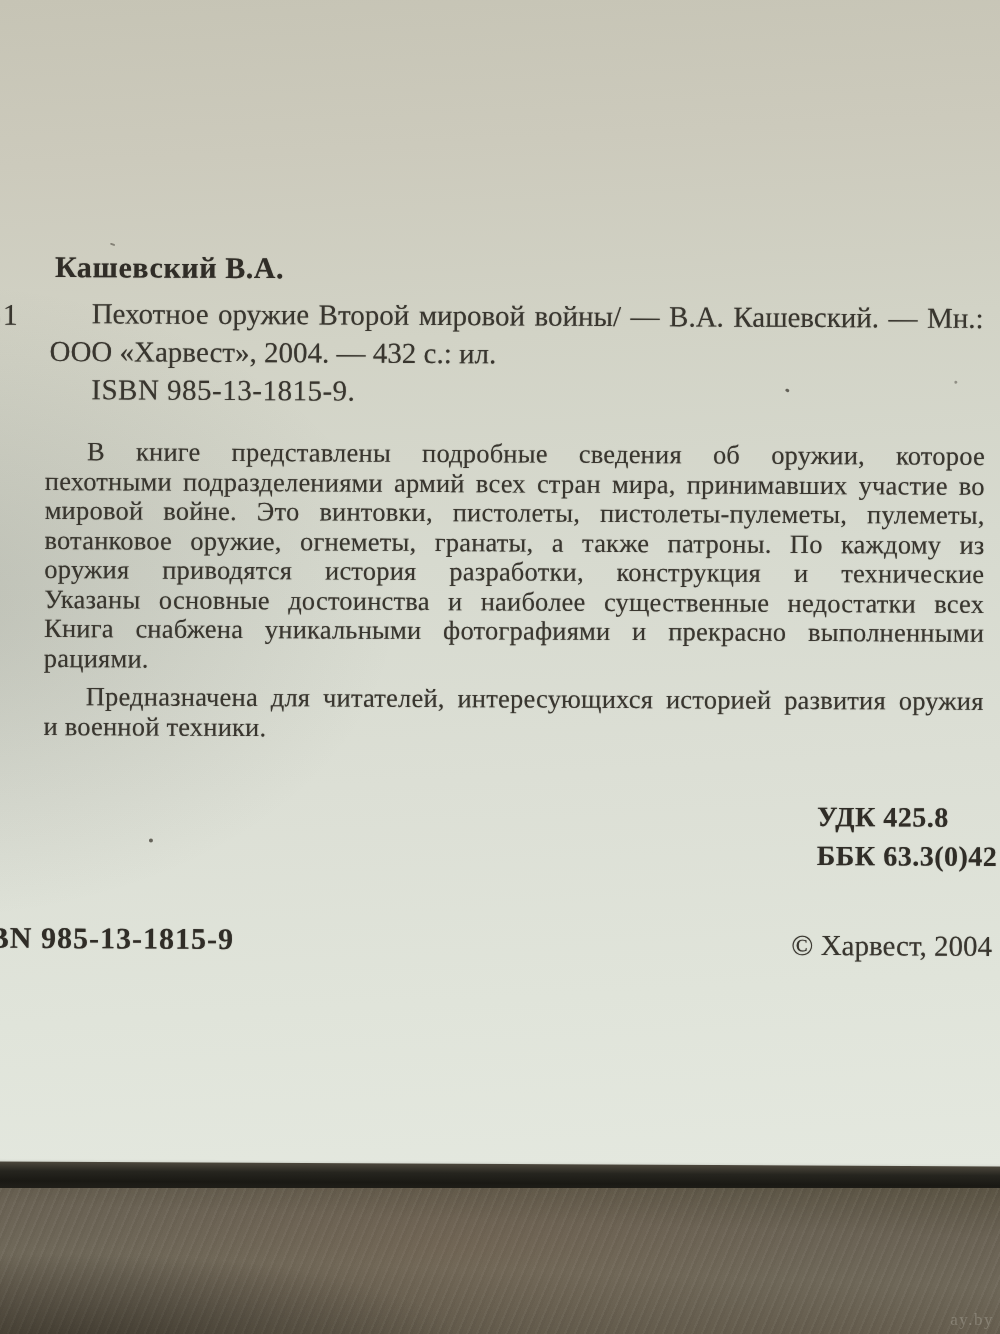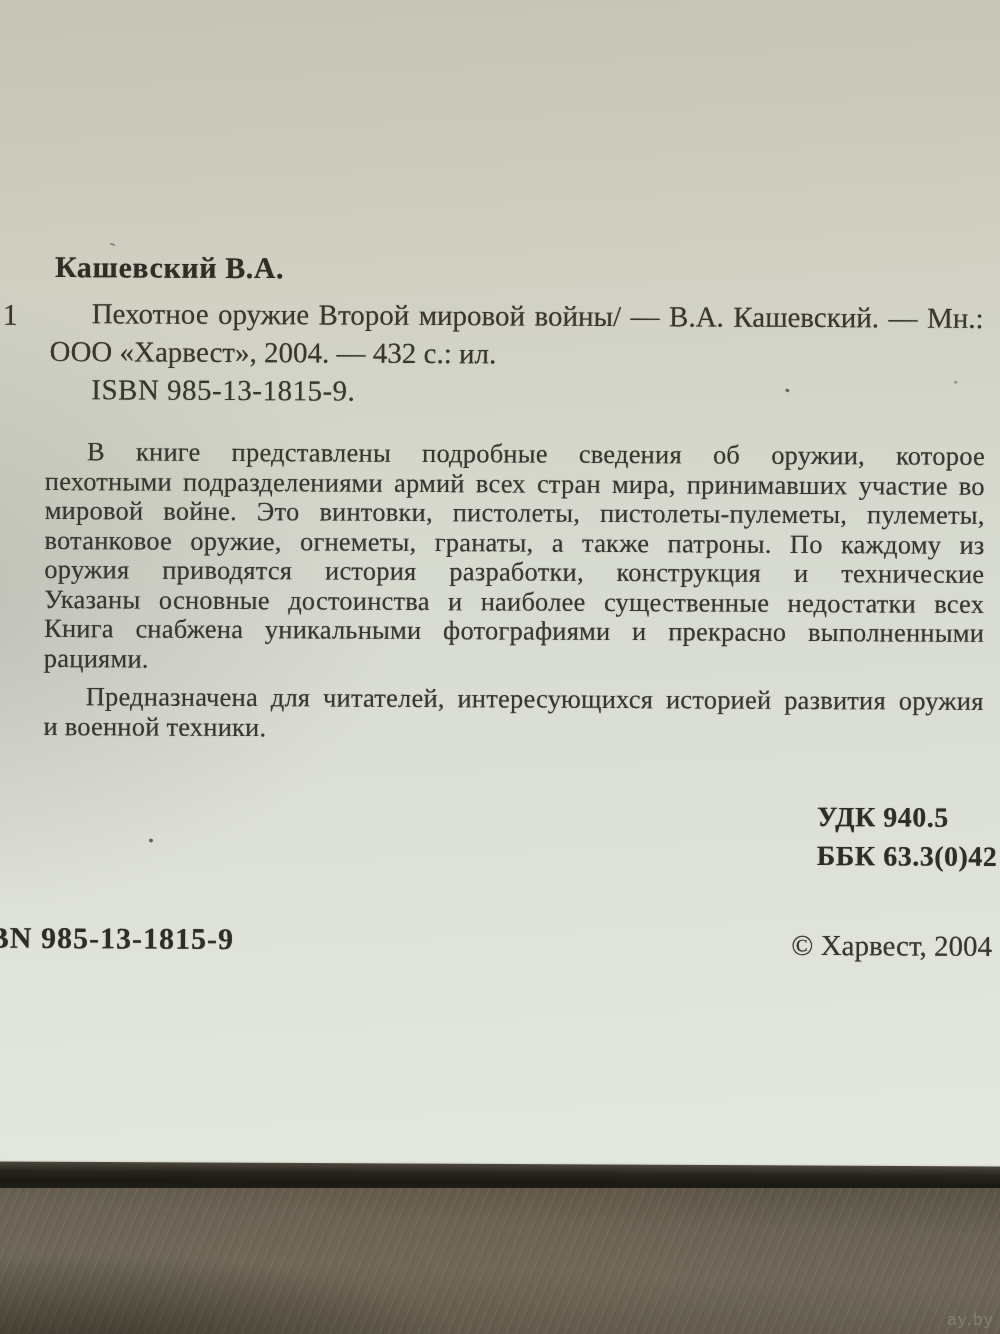--- a/index.html
+++ b/index.html
@@ -81,21 +81,21 @@
     background:
       radial-gradient(70% 120% at 8% 110%, rgba(0,0,0,0.32), rgba(0,0,0,0) 55%),
       radial-gradient(60% 100% at 45% 40%, rgba(140,100,70,0.12), rgba(0,0,0,0) 60%),
       repeating-linear-gradient(113deg,
         rgba(255,255,255,0.035) 0 2px, rgba(0,0,0,0.03) 2px 5px, rgba(0,0,0,0) 5px 9px),
       linear-gradient(182deg, #5b5444 0%, #6b6355 28%, #6f6859 55%, #675f50 78%, #5f5747 100%);
   }
   .watermark {
     position: absolute;
     right: 6px; bottom: 4px;
-    font-family: Liberation Sans, sans-serif;
+    font-family: Liberation Serif, serif;
     font-size: 17px;
     letter-spacing: 1.5px;
     color: rgba(238,238,228,0.22);
   }
 </style>
 </head>
 <body>
 
 <div class="photo">
 
@@ -123,21 +123,21 @@
       <div class="line jline">Книга снабжена уникальными фотографиями и прекрасно выполненными иллюст-</div>
       <div class="line jline last">рациями.</div>
     </div>
 
     <div class="abs audience">
       <div class="line jline first">Предназначена для читателей, интересующихся историей развития оружия</div>
       <div class="line jline last">и военной техники.</div>
     </div>
 
     <div class="abs codes bold">
-      <div>УДК 940.5</div>
+      <div>УДК 425.8</div>
       <div>ББК 63.3(0)42</div>
     </div>
 
     <div class="abs isbn-bottom bold">ISBN 985-13-1815-9</div>
 
     <div class="abs copyright">© Харвест, 2004</div>
 
     <span class="speck s1"></span>
     <span class="speck s2"></span>
     <span class="speck s3"></span>

